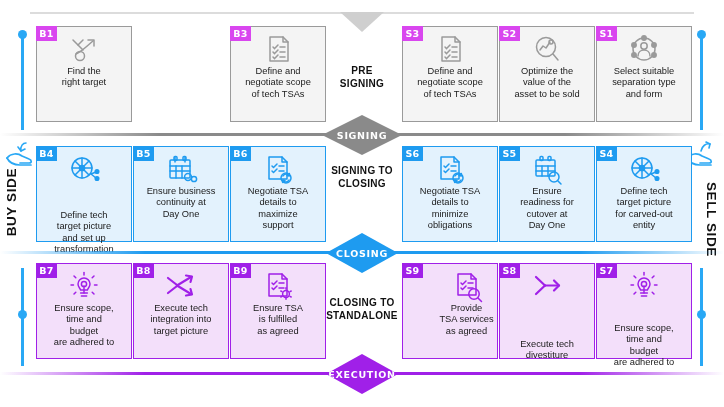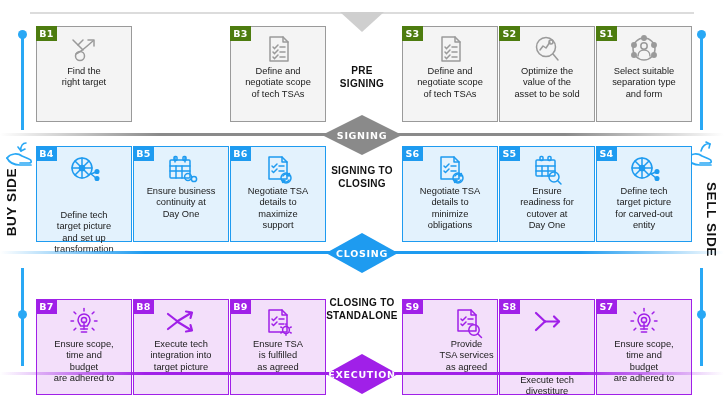--- a/index.html
+++ b/index.html
@@ -28,34 +28,34 @@
   }
   .side-label.buy  { left: 4px;  top: 168px; transform: rotate(180deg); }
   .side-label.sell { left: 704px; top: 182px; }
 
   .hand-icon { position: absolute; width: 34px; height: 30px; }
 
   
   .row { position: absolute; left: 0; width: 724px; }
   .row.pre    { top: 26px;  height: 96px; }
   .row.mid    { top: 146px; height: 96px; }
-  .row.bottom { top: 263px; height: 96px; margin-top: 36px; }
+  .row.bottom { top: 263px; height: 96px; }
 
   .card {
     position: absolute; top: 0; width: 96px; height: 96px;
     border: 1px solid #9a9a9a; background: #f4f4f4;
     display: flex; flex-direction: column; align-items: center;
   }
   .card.blue   { border-color: #1E9BF0; background: #E3F2FD; }
   .card.purple { border-color: #A020E8; background: #F3DFFA; }
 
   .badge {
     position: absolute; left: -1px; top: -1px;
     min-width: 21px; height: 15px; padding: 0 3px;
-    background: #4d7c0f; color: #fff;
+    background: #d946ef; color: #fff;
     font-size: 9.5px; font-weight: bold; letter-spacing: .3px;
     display: flex; align-items: center; justify-content: center;
     font-family: "DejaVu Sans", sans-serif;
   }
   .badge.blue   { background: #1E9BF0; }
   .badge.purple { background: #A020E8; }
 
   .card-icon {
     margin-top: 7px; width: 34px; height: 30px;
     display: flex; align-items: center; justify-content: center;
@@ -451,21 +451,21 @@
           <svg width="34" height="30" viewBox="0 0 34 30" fill="none" stroke="#A020E8" stroke-width="1.5" stroke-linecap="round" stroke-linejoin="round">
             <path d="M6 6 L15 14.5" stroke-width="2.2"></path>
             <path d="M6 23 L15 14.5" stroke-width="2.2"></path>
             <path d="M15 14.5 L29 14.5" stroke-width="2.2"></path>
             <path d="M24 9.5 L29 14.5 L24 19.5" stroke-width="2.2"></path>
           </svg>
         </div>
         <div class="card-text">Execute tech
 divestiture</div>
       </div>
-      <div class="card purple" style="left: 596px;">
+      <div class="card purple" style="left: 596px; gap: 20px;">
         <div class="badge purple">S7</div>
         <div class="card-icon">
           <svg width="34" height="30" viewBox="0 0 34 30" fill="none" stroke="#A020E8" stroke-width="1.5" stroke-linecap="round" stroke-linejoin="round">
             <path d="M11 13 a6 6 0 1 1 12 0 c0 3 -2 4 -2.6 6 H13.6 C13 17 11 16 11 13 Z"></path>
             <path d="M17 22 V15"></path>
             <circle cx="17" cy="13" r="2.6"></circle>
             <path d="M13.6 22 H20.4"></path>
             <path d="M14.4 25 H19.6"></path>
             <path d="M17 1.5 V4"></path>
             <path d="M7 5 L8.8 6.8"></path>

